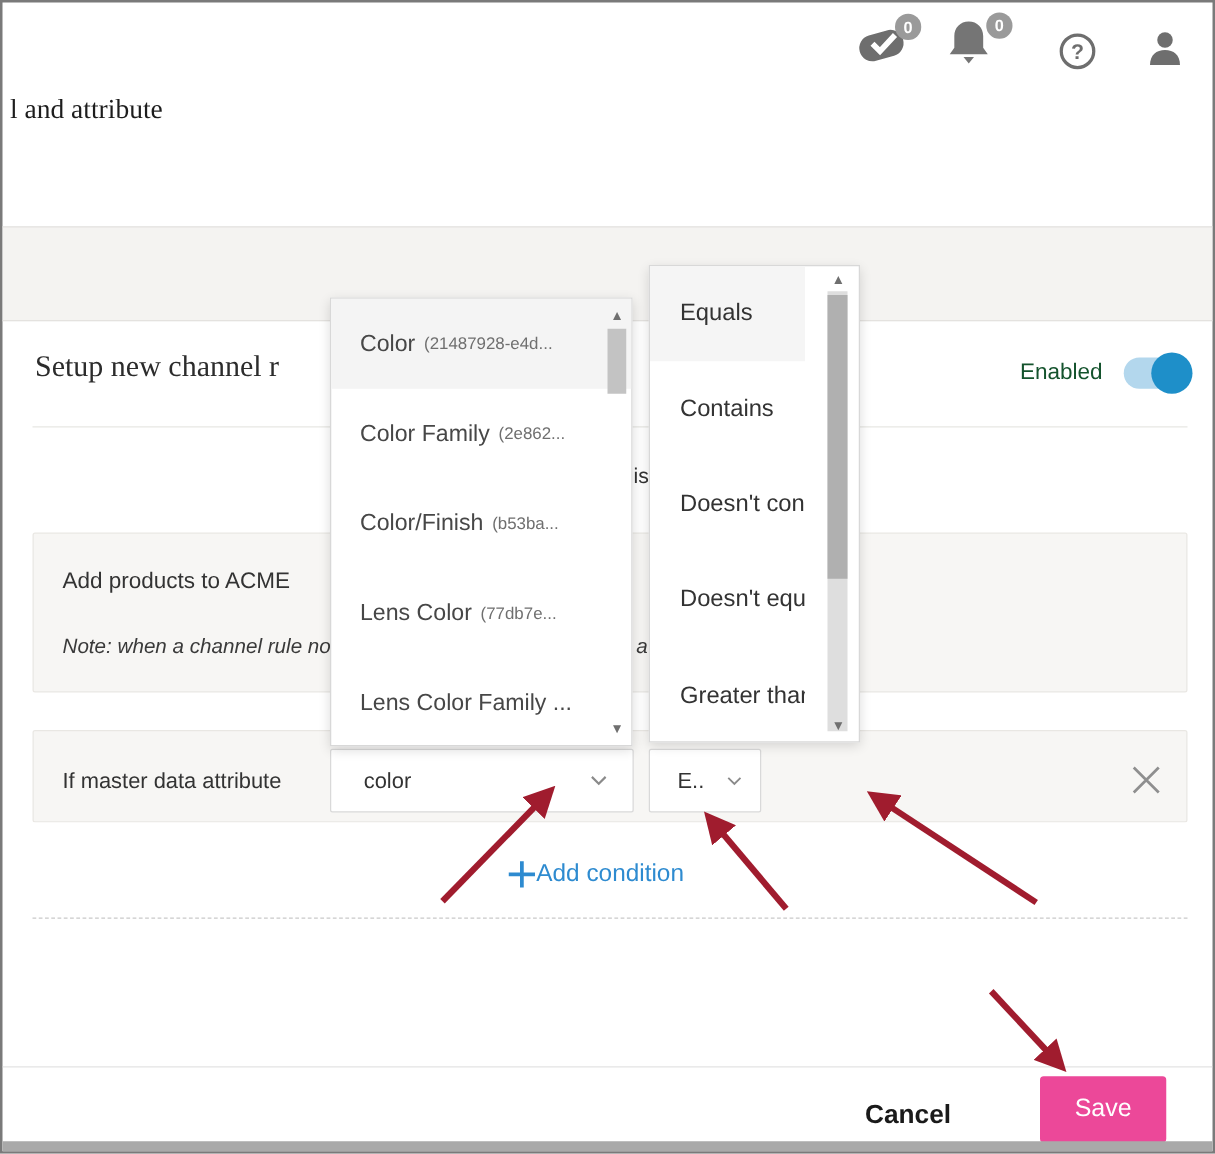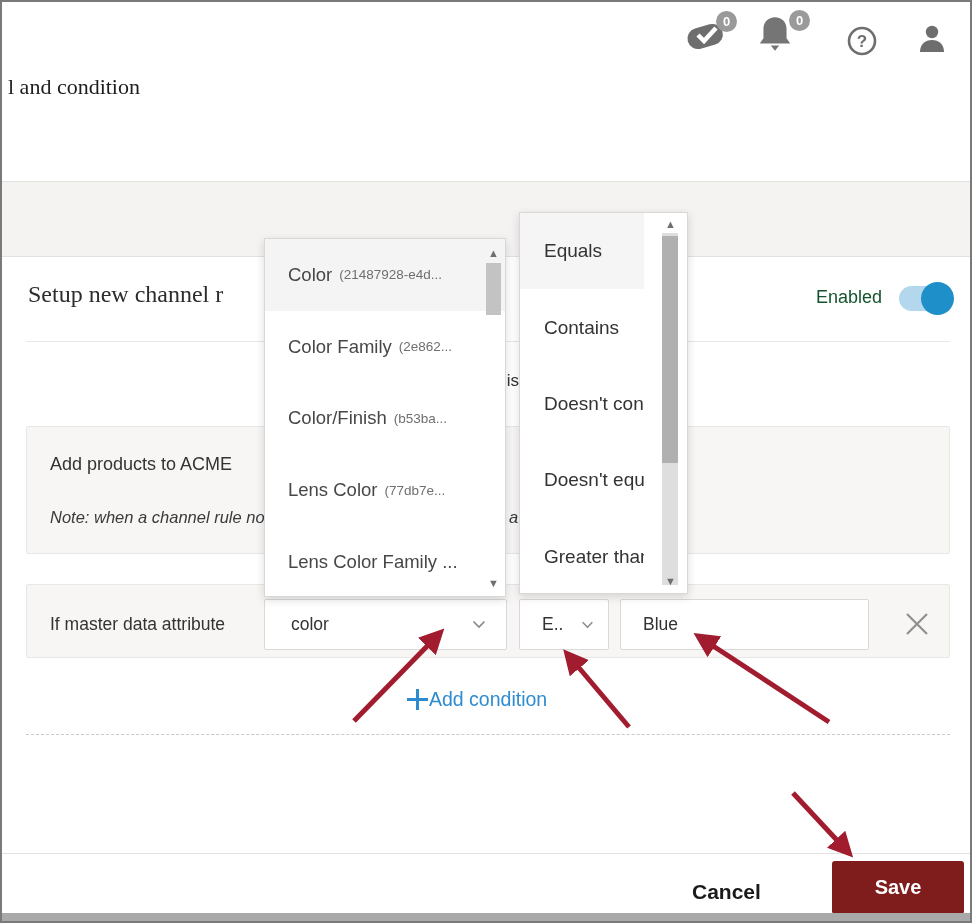--- a/index.html
+++ b/index.html
@@ -57,22 +57,22 @@
 
   
   .add-area{left:24px;top:656px;width:924px;height:77px;background:#fff;
     border-bottom:1px dashed #c9c9c9;box-sizing:border-box;}
   .add-btn{left:404px;top:686px;display:flex;align-items:center;cursor:pointer;}
   .add-label{font-size:19.5px;color:#2e8bd0;}
 
   
   .footer-divider{left:0;top:851px;width:968px;height:0;border-top:1px solid #e3e3e3;}
   .cancel-btn{left:684px;top:877px;font-size:21px;font-weight:600;color:#1a1a1a;cursor:pointer;background:none;border:none;font-family:"Liberation Sans",sans-serif;}
-  .save-btn{left:830px;top:859px;width:132px;height:53px;background:#7f1d1d;border:none;border-radius:3px;
-    color:#fff;font-size:20px;font-weight:700;font-family:"Liberation Sans",sans-serif;cursor:pointer;}
+  .save-btn{left:830px;top:859px;width:101px;height:53px;background:#ec4899;border:none;border-radius:3px;
+    color:#fff;font-size:20px;font-weight:400;font-family:"Liberation Sans",sans-serif;cursor:pointer;}
 
   
   .dropdown{background:#fff;border:1px solid #d8d8d8;box-shadow:0 3px 9px rgba(0,0,0,0.14);z-index:20;box-sizing:border-box;}
   .dd-attr{left:262px;top:236px;width:242px;height:359px;}
   .dd-attr .dd-item{height:71.8px;display:flex;align-items:baseline;padding:0 30px 0 23px;
     box-sizing:border-box;white-space:nowrap;overflow:hidden;cursor:pointer;align-items:center;}
   .dd-attr .dd-item.hl{background:#f4f4f4;}
   .dd-name{font-size:18.5px;color:#474747;margin-right:7px;}
   .dd-id{font-size:13.5px;color:#6f6f6f;}
   .dd-op{left:517px;top:210px;width:169px;height:382px;}
@@ -121,21 +121,21 @@
     </svg>
   </div>
 
   <div class="abs icon-user">
     <svg width="32" height="32" viewBox="0 0 32 32" fill="#6e6e6e">
       <circle cx="16" cy="9" r="6.2"></circle>
       <path d="M4 29 c0 -8 5.2 -12 12 -12 s12 4 12 12 z"></path>
     </svg>
   </div>
 
-  <div class="abs page-title">l and condition</div>
+  <div class="abs page-title">l and attribute</div>
 
   <div class="abs gray-band"></div>
 
   <div class="abs panel-title">Setup new channel r</div>
   <div class="abs enabled-label">Enabled</div>
   <div class="abs toggle">
     <div class="toggle-knob"></div>
   </div>
   <div class="abs h-divider"></div>
 
@@ -156,21 +156,20 @@
     </svg>
   </div>
 
   <div class="abs select-box op-select">
     <span>E..</span>
     <svg width="13" height="8" viewBox="0 0 14 9">
       <path d="M1.5 1.5 L7 7 L12.5 1.5" stroke="#8a8a8a" stroke-width="1.7" fill="none"></path>
     </svg>
   </div>
 
-  <input class="abs value-input" type="text" value="Blue" style="">
 
   <div class="abs remove-x">
     <svg width="26" height="26" viewBox="0 0 26 26">
       <path d="M3 3 L23 23 M23 3 L3 23" stroke="#8f8f8f" stroke-width="2.2" fill="none"></path>
     </svg>
   </div>
 
   <div class="abs add-area"></div>
   <div class="abs add-btn">
     <svg width="23" height="23" viewBox="0 0 23 23">

